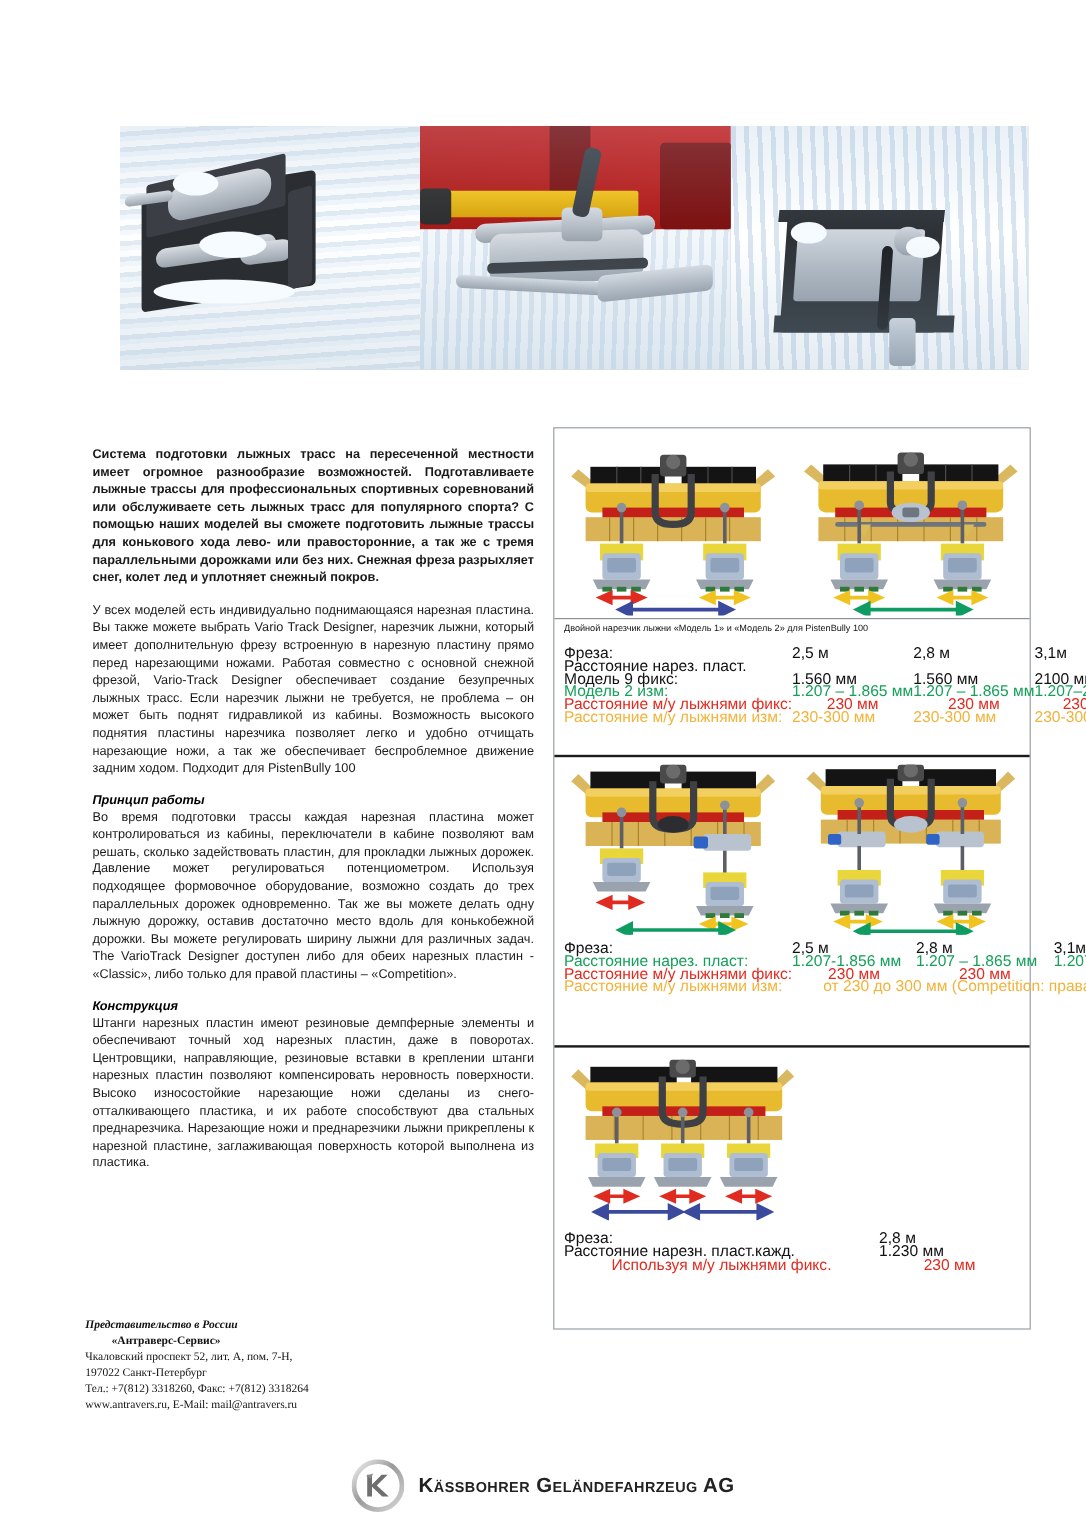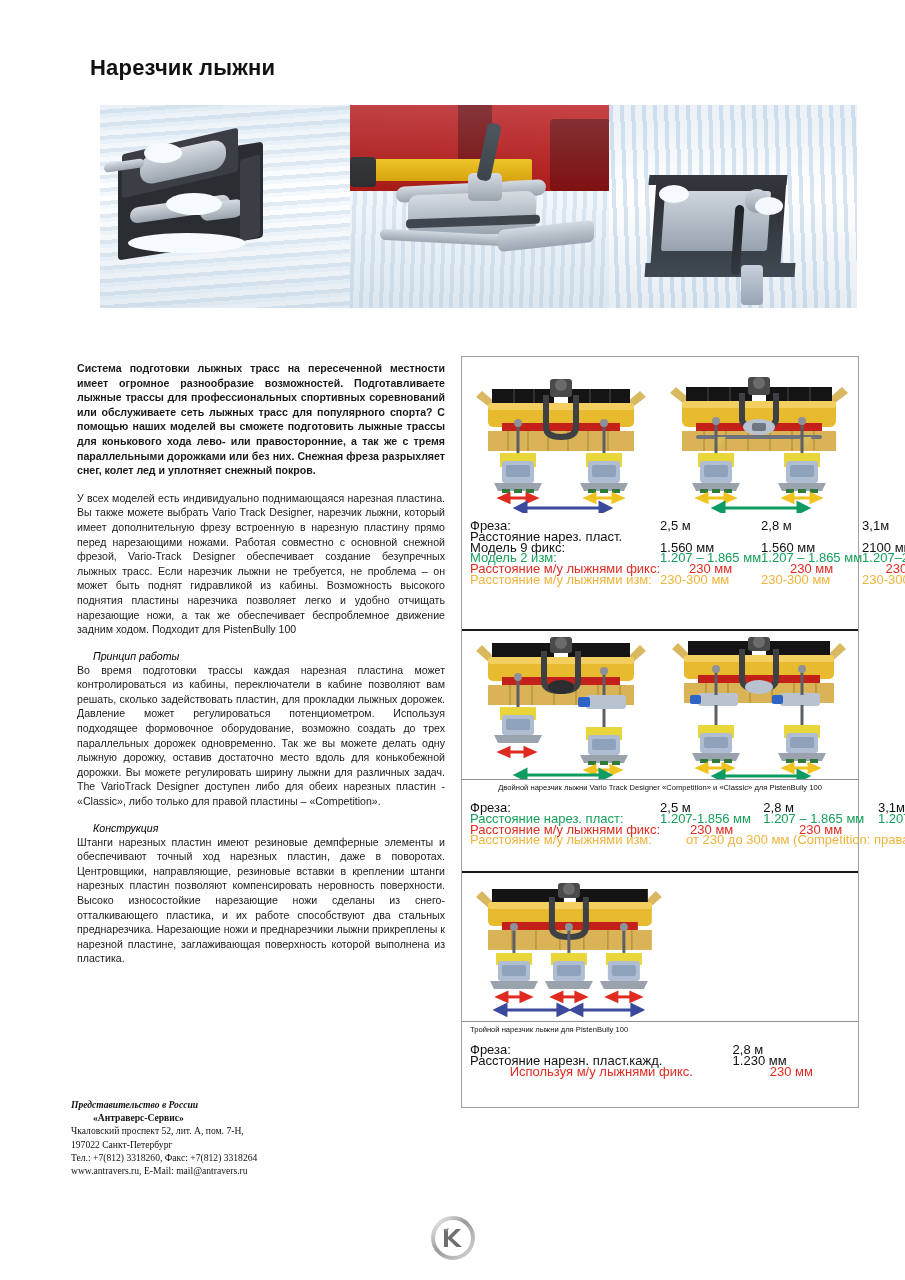--- a/index.html
+++ b/index.html
@@ -42,24 +42,24 @@
   .red-dark{position:absolute;background:#7d0f0e;}
   .yellow-tiller{position:absolute;left:12px;top:54px;width:170px;height:22px;background:linear-gradient(180deg,#f5c518,#d9a209);border-radius:2px;}
   .track{position:absolute;background:#2b2b2b;}
 
   
   .p3-frame{position:absolute;background:#2d3136;}
   .p3-metal{position:absolute;background:linear-gradient(180deg,#cfd6de,#98a1ab);}
   .p3-hose{position:absolute;background:#1d1f22;border-radius:6px;}
 
   
-  .col-left{position:absolute;left:77px;top:361px;width:368px;}
+  .col-left{position:absolute;left:77px;top:372px;width:368px;}
   .para{font-size:10.6px;line-height:14.6px;text-align:justify;margin:0 0 13px 0;color:#1a1a1a;}
   .para.lead{font-weight:bold;}
-  .sub{font-size:10.6px;font-weight:normal;font-style:italic;margin:0 0 1px 16px;}
+  .sub{font-size:10.6px;font-weight:bold;font-style:italic;margin:0 0 1px 0;}
 
   
   .contact{position:absolute;left:71px;top:1098px;width:330px;font-family:"Liberation Serif",serif;font-size:9.6px;line-height:13.2px;color:#111;}
   .contact .c1{font-style:italic;font-weight:bold;}
   .contact .c2{font-weight:bold;padding-left:22px;}
 
   
   .panel{position:absolute;left:461px;top:356px;width:398px;height:752px;border:1px solid #9aa0a6;background:#fff;box-sizing:border-box;}
   .block{position:relative;border-bottom:2px solid #1a1a1a;box-sizing:border-box;}
   .block:last-child{border-bottom:none;}
@@ -83,21 +83,20 @@
   
   .logo{position:absolute;left:0;right:0;top:1216px;display:flex;justify-content:center;align-items:center;gap:12px;}
   .logo-mark{width:44px;height:44px;}
   .logo-text{font-size:17px;font-weight:bold;color:#222;letter-spacing:.4px;font-variant:small-caps;}
 </style>
 </head>
 <body>
 
 <div class="page">
 
-  <h1 class="title">Нарезчик лыжни</h1>
 
   <div class="photos">
 
     <div class="photo p1">
       <div class="snow"></div>
       <div class="shade"></div>
 
       <div class="ts-body" style="left:18px;top:48px;width:145px;height:96px;transform:skewY(-9deg);border-radius:4px;"></div>
       <div class="ts-dark" style="left:22px;top:36px;width:116px;height:44px;transform:skewY(-13deg);border-radius:3px;"></div>
       <div class="ts-metal" style="left:40px;top:42px;width:86px;height:30px;transform:skewY(-12deg);border-radius:14px;"></div>
@@ -311,20 +310,21 @@
               </g>
               <g stroke="#0f9c62" stroke-width="3" fill="#0f9c62">
                 <line x1="62" y1="143" x2="140" y2="143"></line>
                 <path d="M54 143 L64 138 L64 148 Z"></path>
                   <path d="M148 143 L138 138 L138 148 Z"></path>
               </g>
             </g>
           </svg>
         </div>
       </div>
+      <div class="caption">Двойной нарезчик лыжни «Модель 1» и «Модель 2» для PistenBully 100</div>
       <div class="spec">
         <table>
           <tbody>
             <tr>
                 <td class="lab c-black">Фреза:</td>
                 <td class="v c-black">2,5 м</td>
                 <td class="v c-black">2,8 м</td>
                 <td class="v c-black">3,1м</td>
               </tr>
             <tr>
@@ -499,21 +499,20 @@
               </g>
               <g stroke="#0f9c62" stroke-width="3" fill="#0f9c62">
                 <line x1="62" y1="139" x2="140" y2="139"></line>
                 <path d="M54 139 L64 134 L64 144 Z"></path>
                   <path d="M148 139 L138 134 L138 144 Z"></path>
               </g>
             </g>
           </svg>
         </div>
       </div>
-      <div class="caption center">Двойной нарезчик лыжни Vario Track Designer «Competition» и            «Classic» для PistenBully 100</div>
       <div class="spec">
         <table>
           <tbody>
             <tr>
                 <td class="lab c-black">Фреза:</td>
                 <td class="v c-black">2,5 м</td>
                 <td class="v c-black">2,8 м</td>
                 <td class="v c-black">3,1м</td>
               </tr>
             <tr>
@@ -610,21 +609,20 @@
               <g stroke="#3b4a9c" stroke-width="3" fill="#3b4a9c">
                 <line x1="118" y1="127" x2="172" y2="127"></line>
                 <path d="M110 127 L120 122 L120 132 Z"></path>
                   <path d="M180 127 L170 122 L170 132 Z"></path>
               </g>
             </g>
           </svg>
         </div>
         <div class="fig"></div>
       </div>
-      <div class="caption">Тройной нарезчик лыжни для PistenBully 100</div>
       <div class="spec">
         <table>
           <tbody>
             <tr>
                 <td class="lab c-black" style="width:150px;">Фреза:</td>
                 <td class="v c-black">2,8 м</td>
               </tr>
             <tr>
                 <td class="lab c-black">Расстояние нарезн. пласт.кажд.</td>
                 <td class="v c-black">1.230 мм</td>
@@ -647,15 +645,16 @@
           <stop offset="0" stop-color="#f2f2f2"></stop>
           <stop offset="0.45" stop-color="#9a9a9a"></stop>
           <stop offset="1" stop-color="#d6d6d6"></stop>
         </linearGradient>
       </defs>
       <circle cx="22" cy="22" r="20" fill="none" stroke="url(#ring)" stroke-width="4"></circle>
       <circle cx="22" cy="22" r="15.5" fill="#ffffff"></circle>
       <path d="M13 31 L13 13 L17 13 L17 21 L25 13 L30 13 L21 22 L31 31 L25.5 31 L17 23 L17 31 Z" fill="#6f6f6f"></path>
       <path d="M12 14 L18 12 L16 16 Z" fill="#8a8a8a"></path>
     </svg>
+    <div class="logo-text">Kässbohrer Geländefahrzeug AG</div>
   </div>
 
 </div>
 
 </body></html>

